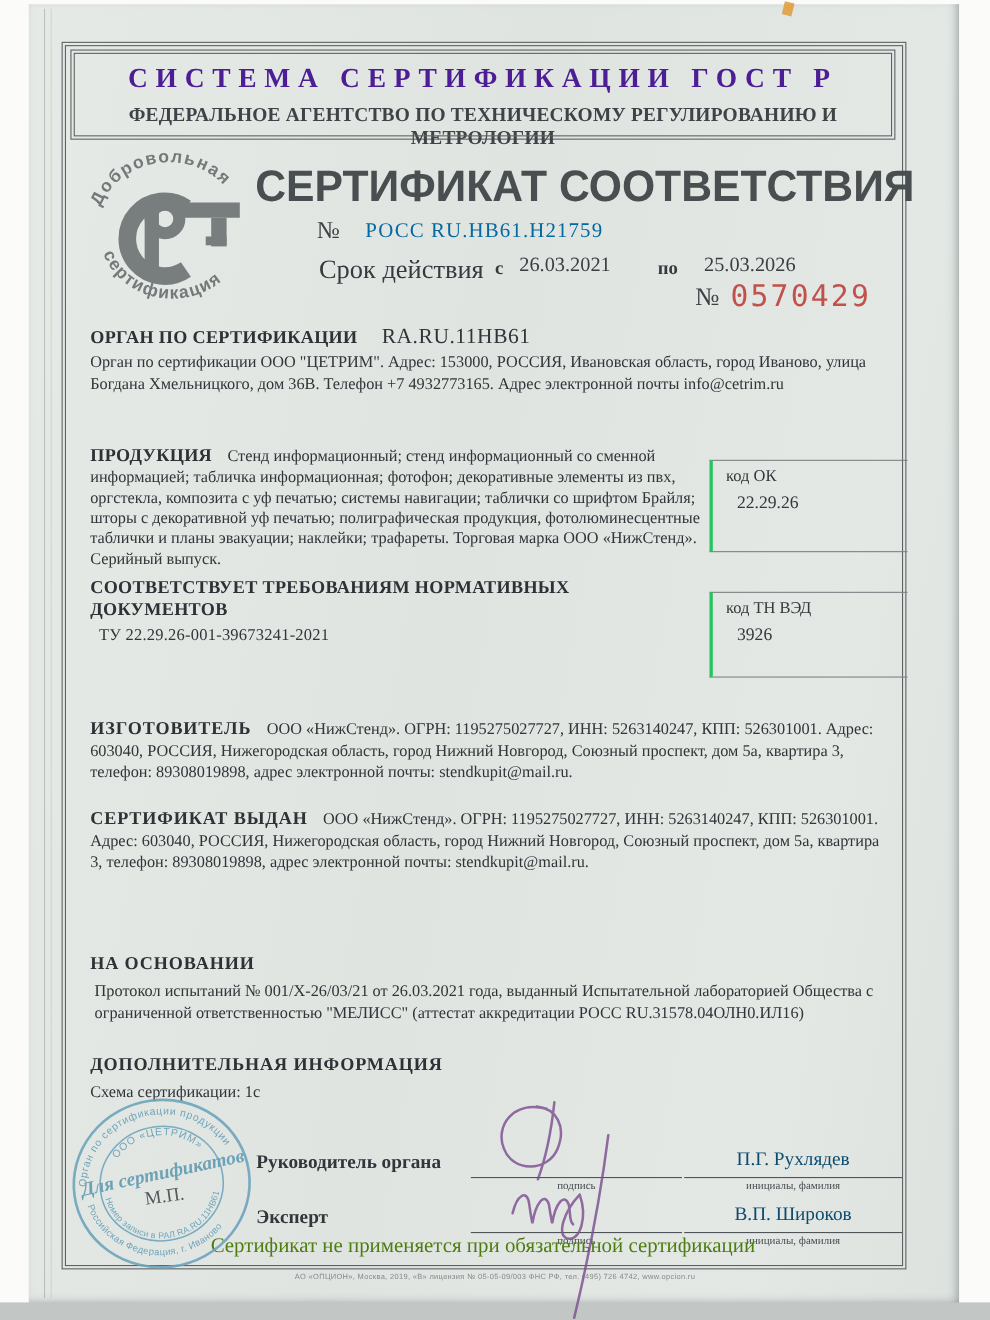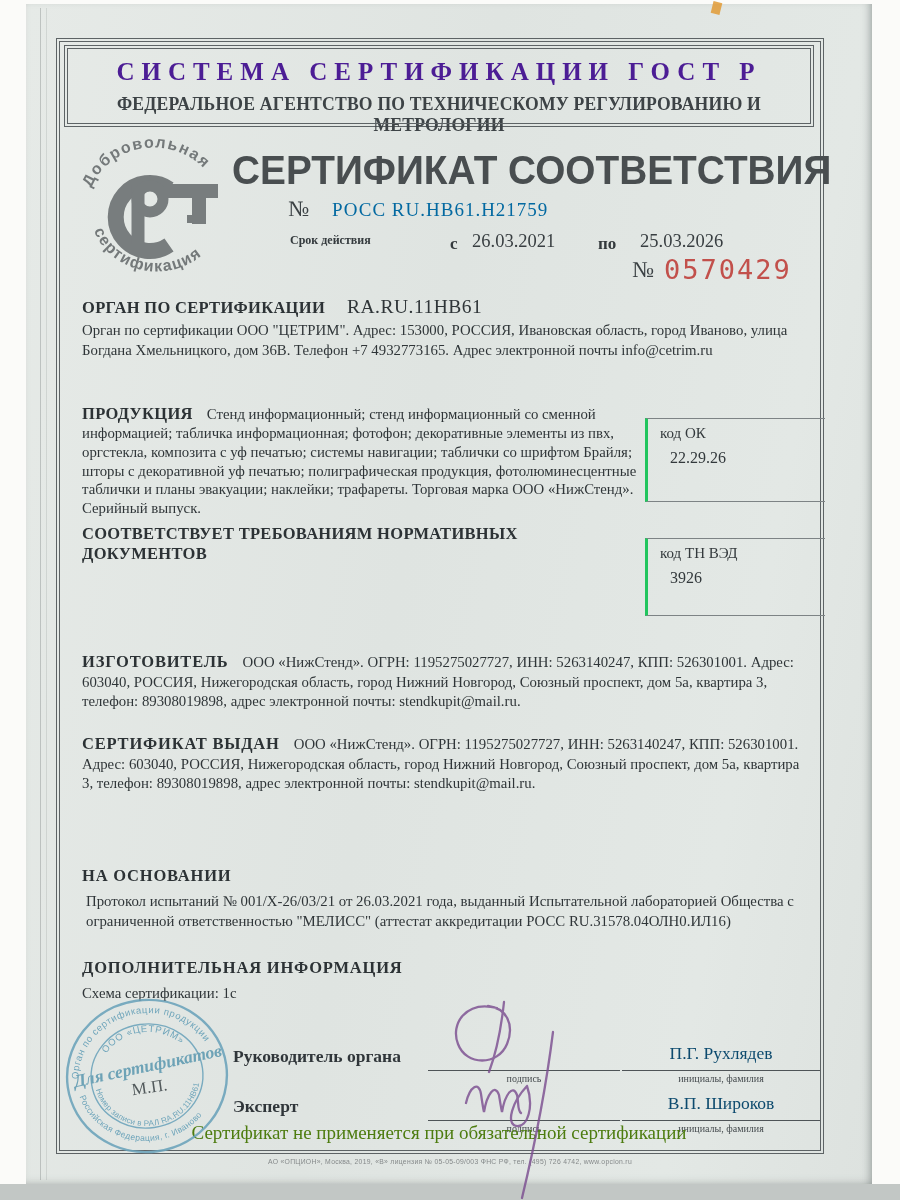--- a/index.html
+++ b/index.html
@@ -26,21 +26,21 @@
   .headerbox{left:64px;top:45px;width:748px;height:80px;text-align:center;}
   .hline1{left:0;top:12px;width:100%;font-weight:bold;font-size:25px;letter-spacing:7px;color:#4c1d95;}
   .hline2{left:0;top:48px;width:100%;font-weight:bold;font-size:18px;letter-spacing:0.2px;color:#3d4346;transform:scaleX(.98);}
 
   .bigtitle{left:232px;top:148px;width:580px;font-family:"Liberation Sans",sans-serif;
     font-weight:bold;font-size:40px;color:#494e50;transform:scaleX(.97);transform-origin:left;white-space:nowrap;}
 
   .certno-label{left:288px;top:196px;font-size:22px;color:#3b4144;}
   .certno-value{left:332px;top:199px;font-size:19px;letter-spacing:1px;color:#0369a1;}
 
-  .val-label{left:290px;top:233px;font-size:12px;font-weight:bold;color:#343a3d;}
+  .val-label{left:290px;top:233px;font-size:24px;font-weight:normal;color:#343a3d;}
   .val-c{left:450px;top:234px;font-size:17px;font-weight:bold;color:#343a3d;}
   .val-from{left:472px;top:231px;font-size:18.5px;color:#383e41;}
   .val-po{left:598px;top:234px;font-size:17px;font-weight:bold;color:#343a3d;}
   .val-to{left:640px;top:231px;font-size:18.5px;color:#383e41;}
 
   .formno-label{left:632px;top:257px;font-size:23px;color:#3b4144;}
   .formno-value{left:664px;top:254px;font-family:"DejaVu Sans Mono",monospace;font-size:27px;
     letter-spacing:2px;color:#c2504b;}
 
   .sec-heading{font-weight:bold;font-size:16.5px;letter-spacing:.3px;color:#2c3235;}
@@ -143,20 +143,21 @@
   <span class="sec-heading inline-head">ПРОДУКЦИЯ</span>
   <span class="body-text">Стенд информационный; стенд информационный со сменной информацией; табличка информационная; фотофон; декоративные элементы из пвх, оргстекла, композита с уф печатью; системы навигации; таблички со шрифтом Брайля; шторы с декоративной уф печатью; полиграфическая продукция, фотолюминесцентные таблички и планы эвакуации; наклейки; трафареты. Торговая марка ООО «НижСтенд». Серийный выпуск.</span>
 </div>
 <div class="p kodbox kodok">
   <div>код ОК</div>
   <div class="kval">22.29.26</div>
 </div>
 
 <div class="p conformity">
   <div class="sec-heading">СООТВЕТСТВУЕТ ТРЕБОВАНИЯМ НОРМАТИВНЫХ ДОКУМЕНТОВ</div>
+  <div class="tu">ТУ 22.29.26-001-39673241-2021</div>
 </div>
 <div class="p kodbox kodtnved">
   <div>код ТН ВЭД</div>
   <div class="kval">3926</div>
 </div>
 
 <div class="p manufacturer">
   <span class="sec-heading inline-head ls-wide">ИЗГОТОВИТЕЛЬ</span>
   <span class="body-text">ООО «НижСтенд». ОГРН: 1195275027727, ИНН: 5263140247, КПП: 526301001. Адрес: 603040, РОССИЯ, Нижегородская область, город Нижний Новгород, Союзный проспект, дом 5а, квартира 3, телефон: 89308019898, адрес электронной почты: stendkupit@mail.ru.</span>
 </div>

